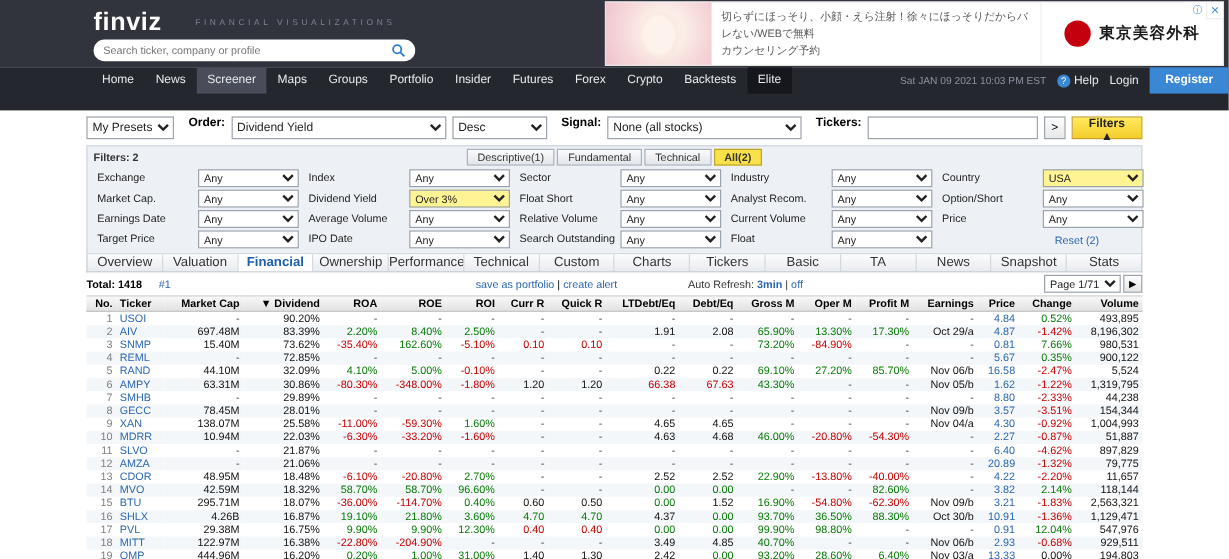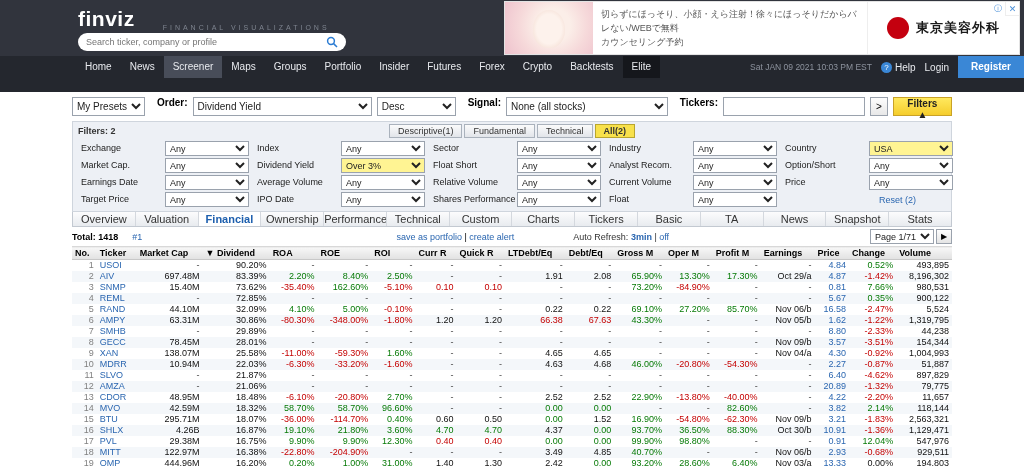--- a/index.html
+++ b/index.html
@@ -1,19 +1,19 @@
 <!DOCTYPE html>
 <html><head>
 <meta charset="utf-8">
 <style>
 *{box-sizing:border-box;margin:0;padding:0}
 body{width:1024px;height:466px;overflow:hidden;font-family:"Liberation Sans","DejaVu Sans",sans-serif;background:#fff;font-size:10px}
 
 .top{height:56px;background:#31343d;position:relative}
-.brand{position:absolute;left:78px;top:7px;display:flex;align-items:flex-end;gap:28px}
+.brand{position:absolute;left:78px;top:7px;display:flex;align-items:center;gap:28px}
 .logo{color:#fff;font-size:21px;font-weight:bold;letter-spacing:.5px}
 .tagline{color:#7e848f;font-size:7px;letter-spacing:3px}
 .search{position:absolute;left:78px;top:33px;width:268px;height:18px;background:#fff;border-radius:10px;display:flex;align-items:center;padding:0 8px}
 .search input{flex:1;border:none;outline:none;font-size:9px;color:#333;background:transparent;font-family:inherit}
 
 .ad{position:absolute;top:2px;right:5px;width:514px;height:52px;background:#fff;display:flex;align-items:center;box-shadow:0 0 0 1px #e3e3e3}
 .ad-photo{width:88px;height:52px;background:radial-gradient(circle at 55% 45%,#fbeee8 0 30%,#f6d9da 60%,#eec2cd 100%);position:relative;flex:none}
 .ad-photo:after{content:"";position:absolute;left:28px;top:8px;width:32px;height:38px;background:radial-gradient(ellipse at center,#fdf2ec 0 55%,#f0d4c8 100%);border-radius:50% 50% 46% 46%}
 .ad-text{flex:1;padding:6px 8px;color:#555;font-size:9px;line-height:14px}
 .ad-brandbox{width:152px;height:52px;border-left:1px solid #eee;display:flex;align-items:center;justify-content:center;gap:7px;flex:none}
@@ -61,21 +61,21 @@
 
 .statusbar{display:flex;align-items:center;font-size:9px;padding:2px 0;gap:14px}
 .blue{color:#2a66b0;cursor:pointer;text-decoration:none}
 .status-mid{margin-left:240px}
 .status-refresh{margin-left:45px;color:#333}
 .pager{margin-left:auto;display:flex;align-items:center;gap:2px}
 .pager select{height:15px;font-size:9px}
 .pager button{height:15px;min-width:16px;font-size:8px;border:1px solid #9aa2ad;background:linear-gradient(#fdfdfd,#e4e4e4);cursor:pointer;line-height:1}
 
 table{width:100%;border-collapse:collapse;font-size:9px}
-th{background:linear-gradient(#f7f7f7,#e1e1e1);border-top:1px solid #d8d8d8;border-bottom:1px solid #c8c8c8;padding:1px 3px;text-align:left;font-weight:bold;white-space:nowrap;height:13px;cursor:pointer;color:#000}
+th{background:linear-gradient(#f7f7f7,#e1e1e1);border-top:1px solid #d8d8d8;border-bottom:1px solid #c8c8c8;padding:1px 3px;text-align:right;font-weight:bold;white-space:nowrap;height:13px;cursor:pointer;color:#000}
 th.left{text-align:left}
 td{padding:0 3px;height:11px;line-height:11px;text-align:right;white-space:nowrap}
 td.left{text-align:left}
 tbody tr:nth-child(even) td{background:#f4f7fa}
 tbody tr{cursor:pointer}
 .c-num{color:#808080}
 .c-ticker{color:#2a66b0}
 .c-dash{color:#444}
 .c-black{color:#111}
 .c-green{color:#067a06}
@@ -191,21 +191,21 @@
         <div class="fglabel">Relative Volume</div>
         <div class="fgcell"><select><option>Any</option></select></div>
         <div class="fglabel">Current Volume</div>
         <div class="fgcell"><select><option>Any</option></select></div>
         <div class="fglabel">Price</div>
         <div class="fgcell"><select><option>Any</option></select></div>
         <div class="fglabel">Target Price</div>
         <div class="fgcell"><select><option>Any</option></select></div>
         <div class="fglabel">IPO Date</div>
         <div class="fgcell"><select><option>Any</option></select></div>
-        <div class="fglabel">Shares Performance</div>
+        <div class="fglabel">Search Outstanding</div>
         <div class="fgcell"><select><option>Any</option></select></div>
         <div class="fglabel">Float</div>
         <div class="fgcell"><select><option>Any</option></select></div>
         <div class="fglabel"></div>
         <div class="fgcell"><a class="reset-link">Reset (2)</a></div>
       </div>
   </div>
 
   <div class="view-tabs" id="view-tabs">
       <div class="vtab">Overview</div>

